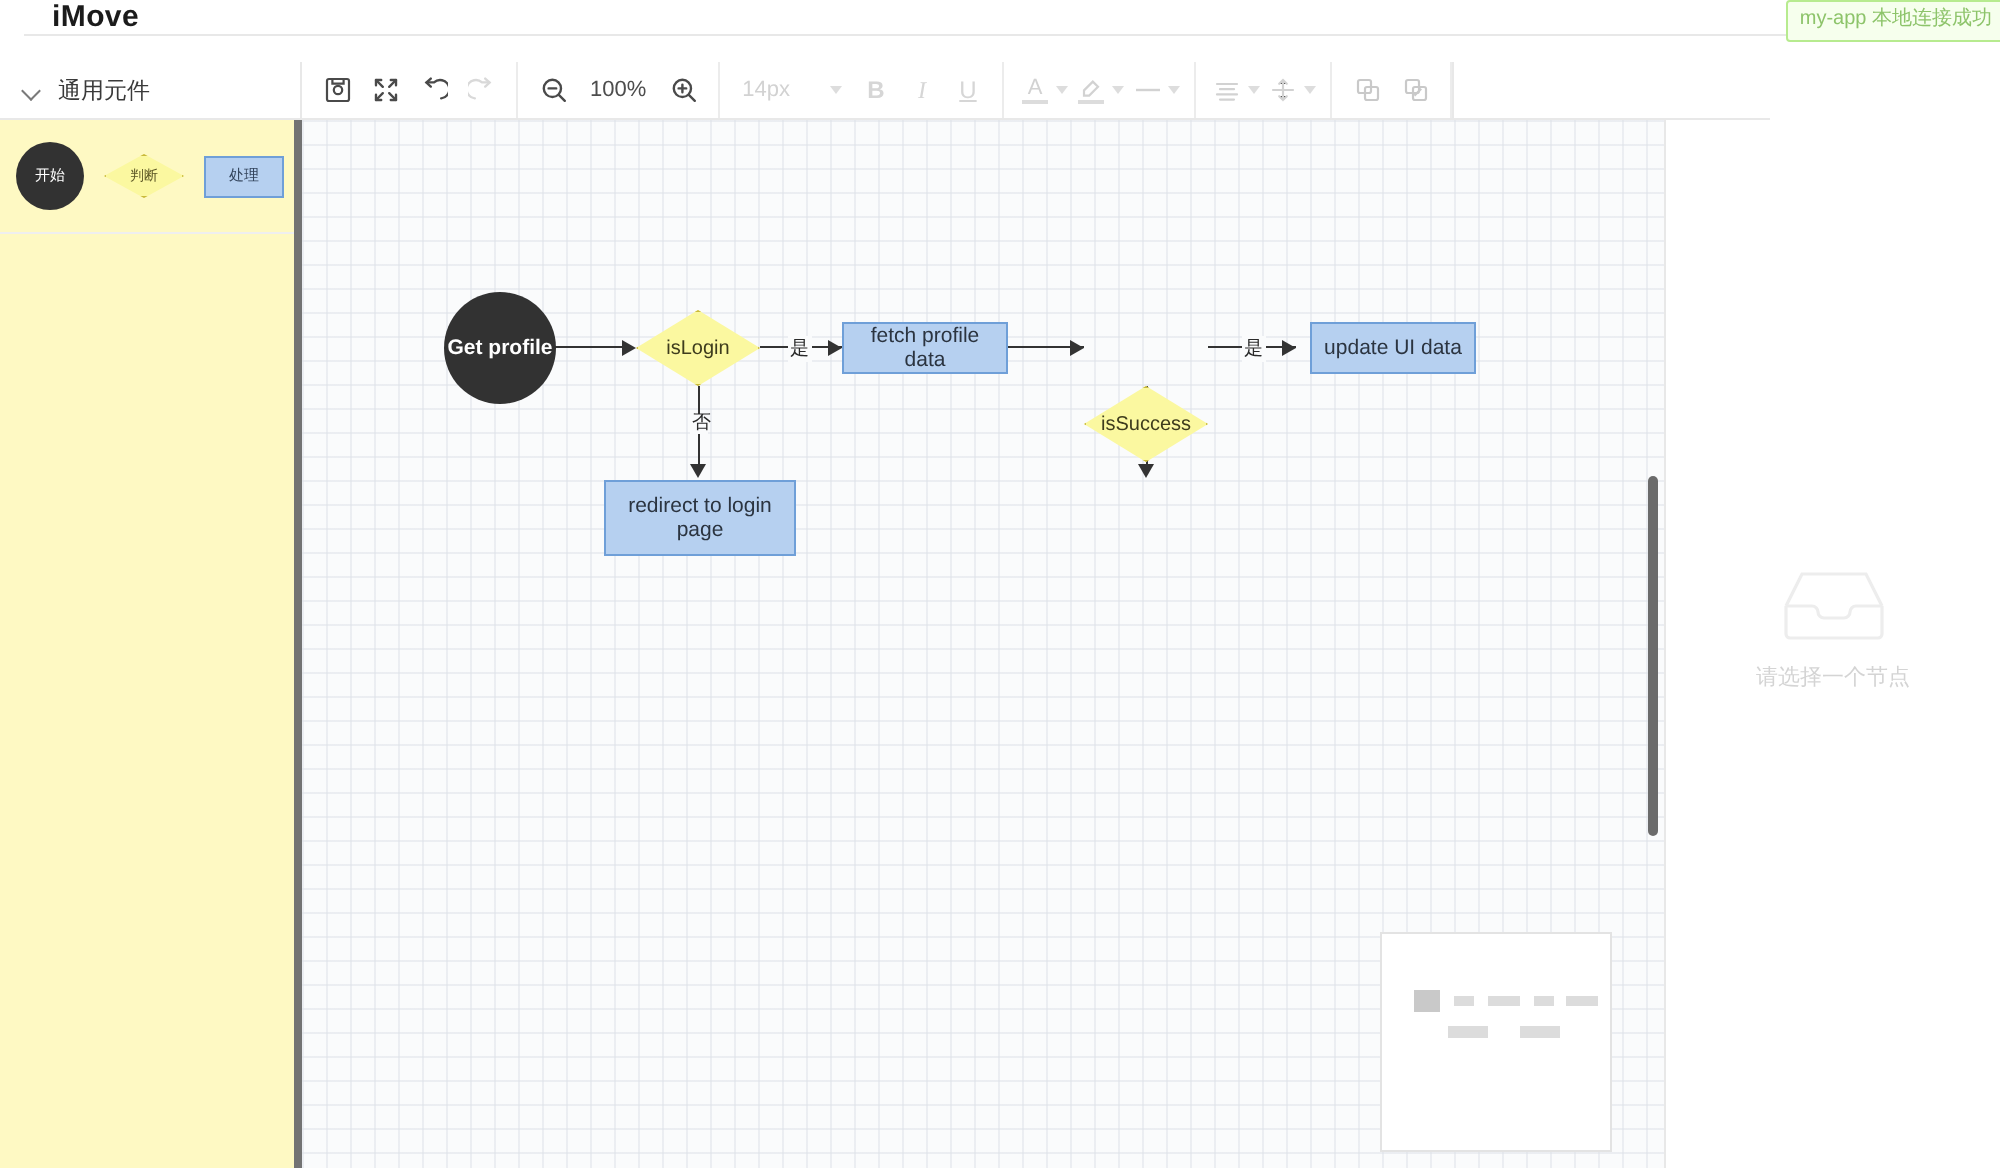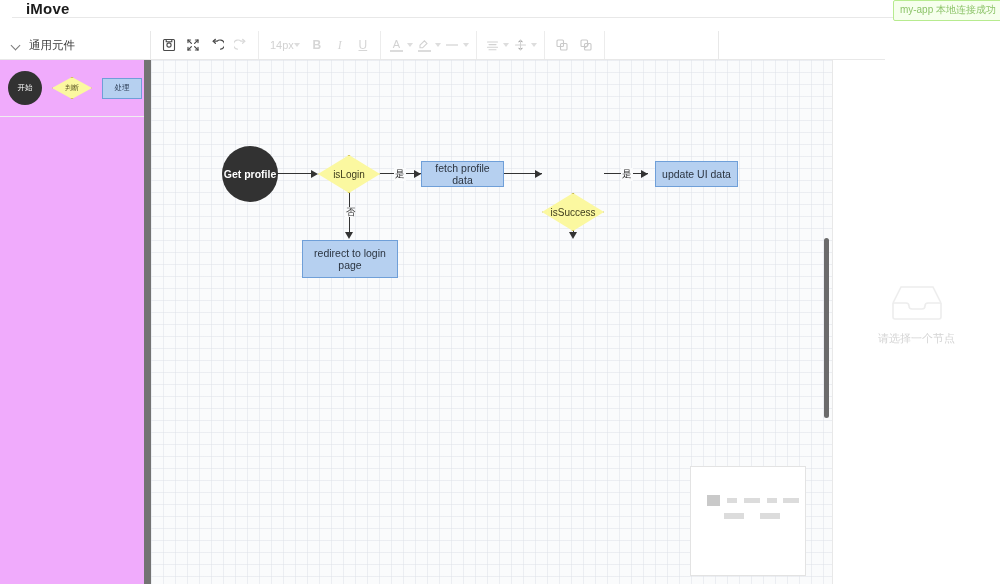--- a/index.html
+++ b/index.html
@@ -64,21 +64,21 @@
     width: 21px; height: 21px; display: flex; align-items: center; justify-content: center;
     border-radius: 2px; color: #4a4a4a; cursor: pointer;
   }
   .tbtn svg { display: block; }
   .tbtn.dim { color: #d9d9d9; cursor: default; }
   .tbtn.dim2 { color: #c9c9c9; cursor: default; }
   .zoomval {
     font-size: 11px; color: #4d4d4d; padding: 0 5px; min-width: 32px; text-align: center;
   }
   .selbox {
-    display: flex; align-items: center; gap: 0; font-size: 11px; color: #d2d2d2;
+    display: flex; align-items: center; gap: 20px; font-size: 11px; color: #d2d2d2;
     padding: 0 4px; height: 21px; cursor: default;
   }
   .caret {
     width: 0; height: 0; border-left: 3px solid transparent; border-right: 3px solid transparent;
     border-top: 4px solid currentColor; opacity: .75;
   }
   .fmtbtn {
     font-size: 12px; width: 20px; height: 20px; display:flex; align-items:center; justify-content:center;
     color: #d6d6d6; cursor: default;
   }
@@ -89,21 +89,21 @@
     display: flex; flex-direction: column; align-items: center; justify-content: center;
     width: 17px; height: 20px; color: #d2d2d2;
   }
   .colbtn .glyph { font-size: 11px; line-height: 10px; }
   .colbtn .bar { width: 13px; height: 2px; background: #dcdcdc; margin-top: 1px; }
   .wgroup { display: flex; align-items: center; gap: 2px; }
 
   
   .sidebar {
     position: absolute; left: 0; top: 60px; width: 151px; height: 524px;
-    background: #f0abfc; border-right: 7px solid #737373;
+    background: #fef9c3; border-right: 4px solid #737373;
   }
   .lib-row {
     height: 57px; border-bottom: 1px solid #efefef;
     display: flex; align-items: center; padding: 0 8px; gap: 10px;
   }
   .mini-circle {
     width: 34px; height: 34px; border-radius: 50%; background: #323232;
     display: flex; align-items: center; justify-content: center;
     color: #fff; font-size: 7.5px; flex: none;
   }
@@ -245,20 +245,35 @@
           </svg>
         </div>
         <div class="tbtn dim">
           <svg width="14" height="14" viewBox="0 0 14 14" fill="none" stroke="currentColor" stroke-width="1.2" stroke-linecap="round">
             <path d="M3.4 11.2A4.6 4.6 0 1 1 7 3.2h3.6"></path>
             <path d="M8.6 1.3l2.2 2-2.2 2"></path>
           </svg>
         </div>
       </div>
 
+      <div class="tb-group">
+        <div class="tbtn">
+          <svg width="14" height="14" viewBox="0 0 14 14" fill="none" stroke="currentColor" stroke-width="1.2" stroke-linecap="round">
+            <circle cx="6.2" cy="6.2" r="4.3"></circle>
+              <path d="M9.4 9.4l3 3M4.3 6.2h3.8"></path>
+          </svg>
+        </div>
+        <div class="zoomval">100%</div>
+        <div class="tbtn">
+          <svg width="14" height="14" viewBox="0 0 14 14" fill="none" stroke="currentColor" stroke-width="1.2" stroke-linecap="round">
+            <circle cx="6.2" cy="6.2" r="4.3"></circle>
+              <path d="M9.4 9.4l3 3M4.3 6.2h3.8M6.2 4.3v3.8"></path>
+          </svg>
+        </div>
+      </div>
 
       <div class="tb-group">
         <div class="selbox">
           <span>14px</span>
           <span class="caret"></span>
         </div>
         <div class="fmtbtn b">B</div>
         <div class="fmtbtn i">I</div>
         <div class="fmtbtn u">U</div>
       </div>

